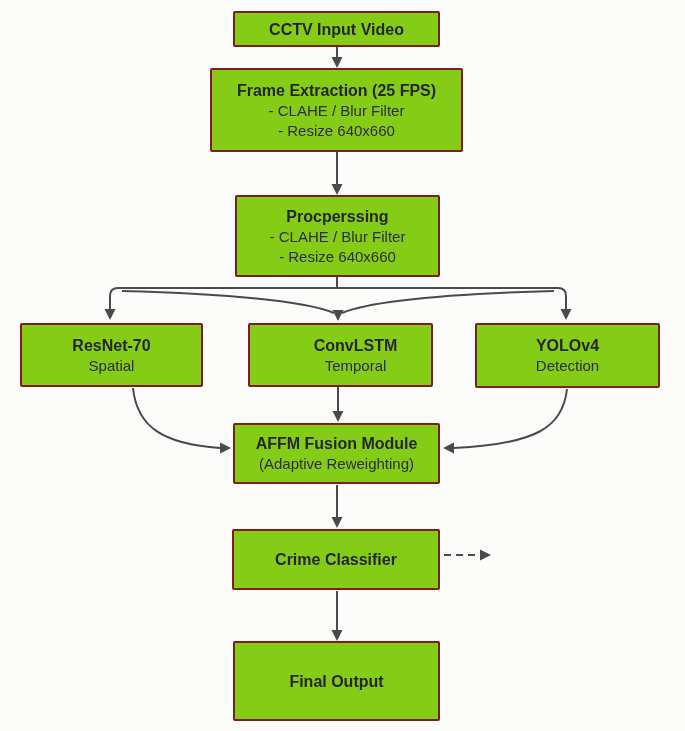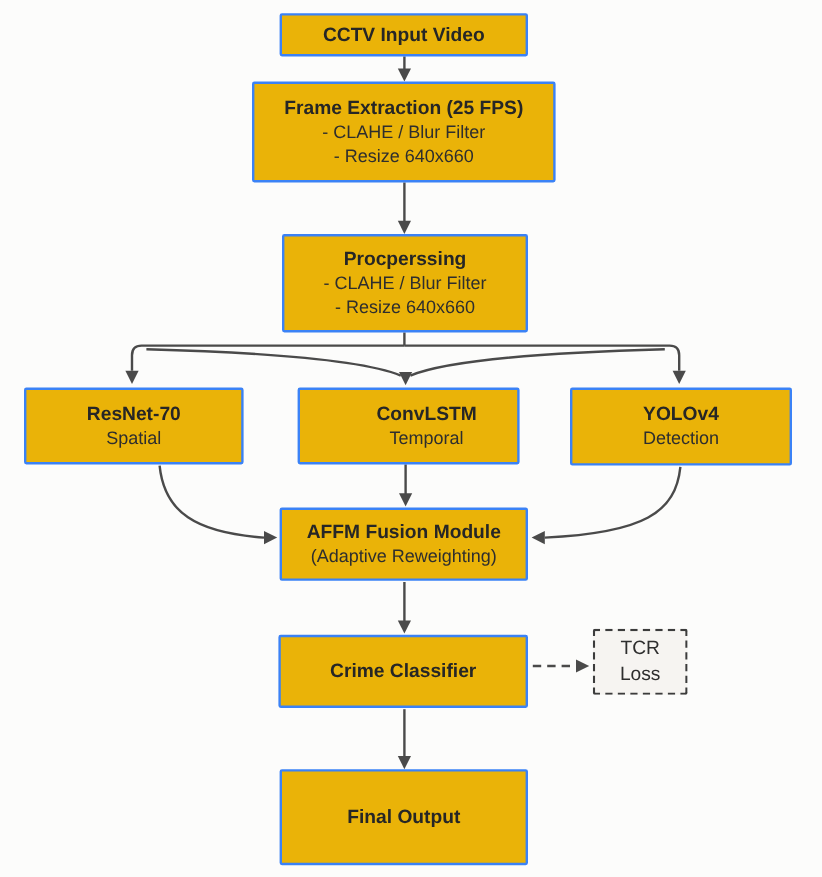--- a/index.html
+++ b/index.html
@@ -11,22 +11,22 @@
     font-family: "Liberation Sans", sans-serif;
     overflow: hidden;
   }
   svg.wires { position: absolute; left: 0; top: 0; }
   .wire { stroke: #4a4a4a; stroke-width: 2; fill: none; }
   .wire.dashed { stroke-dasharray: 7 5; }
   .head { fill: #4a4a4a; stroke: none; }
   .node {
     position: absolute;
     box-sizing: border-box;
-    background: #eab308;
-    border: 2px solid #3b82f6;
+    background: #84cc16;
+    border: 2px solid #7f1d1d;
     border-radius: 2px;
     display: flex;
     flex-direction: column;
     align-items: center;
     justify-content: center;
     text-align: center;
     color: #262626;
   }
   .node .t { font-weight: 700; font-size: 16px; line-height: 21px; }
   .node .s { font-weight: 400; font-size: 15px; line-height: 20px; color: #2e2e2e; }
@@ -135,22 +135,18 @@
 
   <div class="node" id="n-affm">
     <div class="t">AFFM Fusion Module</div>
     <div class="s">(Adaptive Reweighting)</div>
   </div>
 
   <div class="node" id="n-classifier">
     <div class="t">Crime Classifier</div>
   </div>
 
-  <div class="node dashed" id="n-tcr">
-    <div class="s">TCR</div>
-    <div class="s">Loss</div>
-  </div>
 
   <div class="node" id="n-final">
     <div class="t">Final Output</div>
   </div>
 
 </div>
 
 </body></html>

